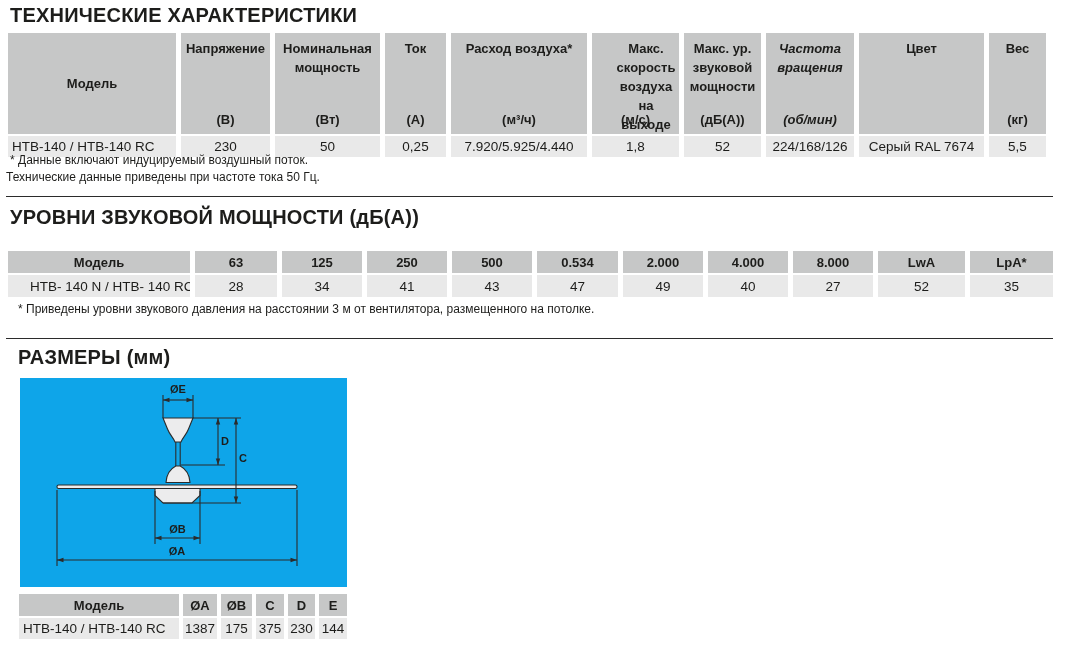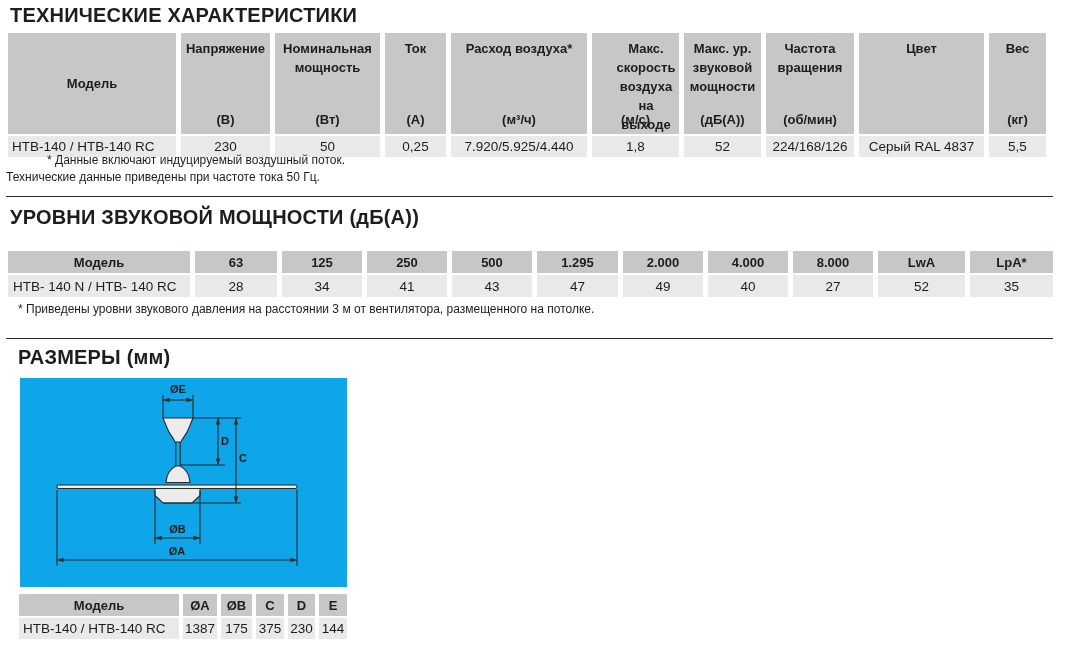--- a/index.html
+++ b/index.html
@@ -25,21 +25,21 @@
   .t1 th { background:#c6c7c7; height:70px; vertical-align:top; position:relative;
            font-size:13px; font-weight:bold; text-align:center; padding-top:6px; line-height:19px; }
   .t1 th.model { vertical-align:middle; padding-top:0; }
   .t1 th .unit { position:absolute; bottom:5px; left:0; width:100%; text-align:center; }
   .t1 td { background:#e9e9e9; height:23px; font-size:13.5px; text-align:center; }
   .t1 td.model { text-align:left; padding-left:4px; }
 
   
   .t2 th { background:#c6c7c7; height:22px; font-size:13px; font-weight:bold; text-align:center; line-height:21px; }
   .t2 td { background:#e9e9e9; height:24px; font-size:13.5px; text-align:center; }
-  .t2 td.model { text-align:left; padding-left:5px; }
+  .t2 td.model { text-align:left; padding-left:22px; }
 
   
   .t3 th { background:#c6c7c7; height:22px; font-size:13px; font-weight:bold; text-align:center; line-height:21px; }
   .t3 td { background:#e9e9e9; height:23px; font-size:13.5px; text-align:center; }
   .t3 td.model { text-align:left; padding-left:4px; }
 
   
   .diagram-box { background:#0ea5e9; }
   .diagram-box svg text { font-family:"Liberation Sans", sans-serif; font-size:11px; font-weight:bold; fill:#1d1d1b; }
   .diagram-box svg .ln { stroke:#2b2b2b; stroke-width:1.1; fill:none; }
@@ -88,21 +88,21 @@
           <div class="unit">(м³/ч)</div>
         </th>
         <th class="g5" style="white-space:normal;padding-left:21px;">
           <div class="ht">Макс. скорость воздуха на выходе</div>
           <div class="unit">(м/с)</div>
         </th>
         <th class="g5" style="white-space:normal;">
           <div class="ht">Макс. ур. звуковой мощности</div>
           <div class="unit">(дБ(А))</div>
         </th>
-        <th class="g5" style="white-space:normal;">
+        <th class="g5" style="white-space:normal;font-style:italic;">
           <div class="ht">Частота вращения</div>
           <div class="unit">(об/мин)</div>
         </th>
         <th class="g5">
           <div class="ht">Цвет</div>
         </th>
         <th class="g5">
           <div class="ht">Вес</div>
           <div class="unit">(кг)</div>
         </th>
@@ -111,27 +111,27 @@
     <tbody>
       <tr>
         <td class="model">HTB-140 / HTB-140 RC</td>
         <td class="g5">230</td>
         <td class="g5">50</td>
         <td class="g5">0,25</td>
         <td class="g5">7.920/5.925/4.440</td>
         <td class="g5">1,8</td>
         <td class="g5">52</td>
         <td class="g5">224/168/126</td>
-        <td class="g5">Серый RAL 4837</td>
+        <td class="g5">Серый RAL 7674</td>
         <td class="g5">5,5</td>
       </tr>
     </tbody>
   </table>
 
-  <div class="abs footnote" style="left:10px; top:152px;margin-left:37px;">* Данные включают индуцируемый воздушный поток.</div>
+  <div class="abs footnote" style="left:10px; top:152px;">* Данные включают индуцируемый воздушный поток.</div>
   <div class="abs footnote" style="left:6px; top:169px;">Технические данные приведены при частоте тока 50 Гц.</div>
 
   <div class="abs rule" style="left:6px; top:196px; width:1047px;"></div>
 
   <div class="abs sec-title" style="left:10px; top:206px;">УРОВНИ ЗВУКОВОЙ МОЩНОСТИ (дБ(А))</div>
 
   <table class="abs t2" style="left:8px; top:251px; width:1045px;">
     <colgroup>
       <col style="width:182px">
         <col style="width:87px">
@@ -145,21 +145,21 @@
         <col style="width:92px">
         <col style="width:88px">
     </colgroup>
     <thead>
       <tr>
         <th>Модель</th>
         <th class="g5">63</th>
         <th class="g5">125</th>
         <th class="g5">250</th>
         <th class="g5">500</th>
-        <th class="g5">1.295</th>
+        <th class="g5">0.534</th>
         <th class="g5">2.000</th>
         <th class="g5">4.000</th>
         <th class="g5">8.000</th>
         <th class="g5">LwA</th>
         <th class="g5">LpA*</th>
       </tr>
     </thead>
     <tbody>
       <tr>
         <td class="model">HTB- 140 N / HTB- 140 RC</td>

